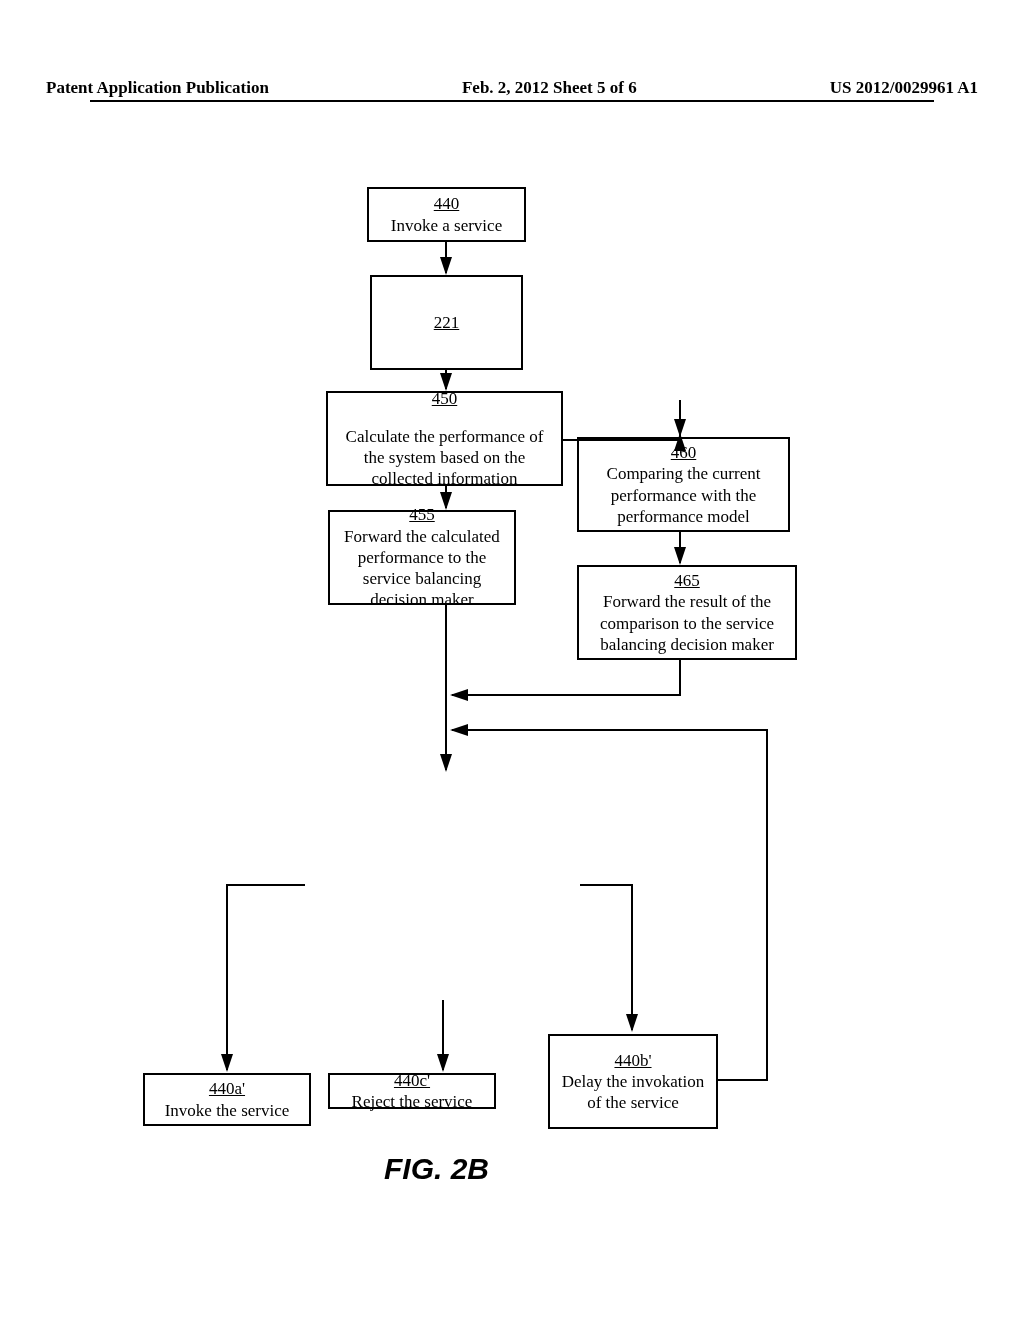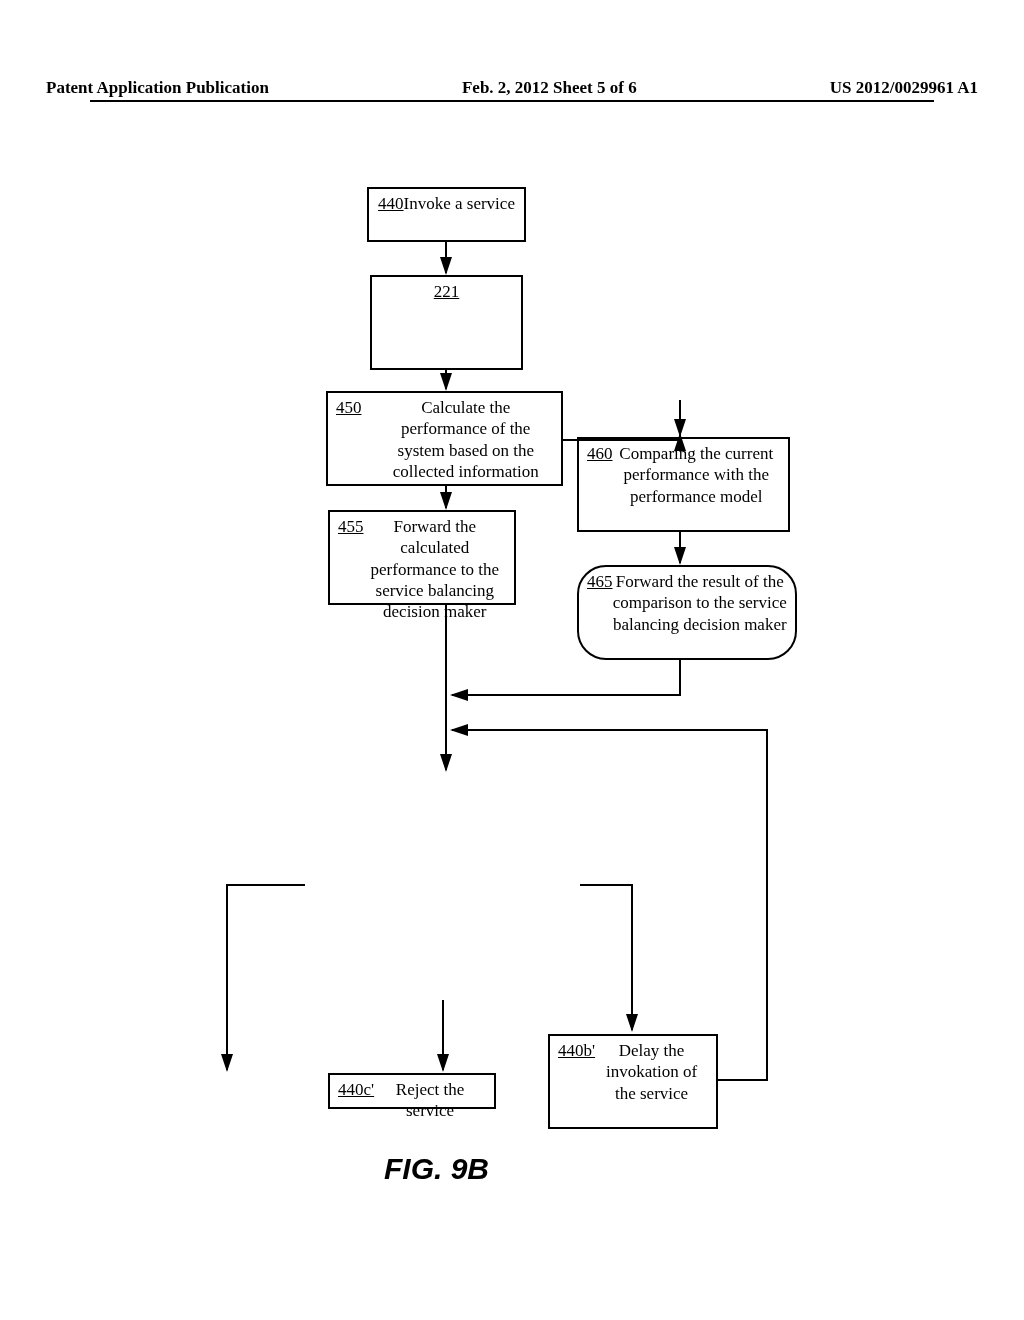--- a/index.html
+++ b/index.html
@@ -36,20 +36,21 @@
       height: 1320px;
     }
     .box {
       position: absolute;
       border: 2px solid black;
       background: white;
       text-align: center;
       font-size: 17px;
       padding: 4px 8px;
       display: flex;
+      flex-direction: column;
       justify-content: center;
       line-height: 1.25;
     }
     .box .ref {
       text-decoration: underline;
       display: block;
     }
     .diamond-wrap {
       position: absolute;
     }
@@ -115,26 +116,30 @@
   <div class="box" style="left:328px; top:510px; width:188px; height:95px;">
     <span class="ref">455</span>
     <span>Forward the calculated performance to the service balancing decision maker</span>
   </div>
 
   <div class="box" style="left:577px; top:437px; width:213px; height:95px;">
     <span class="ref">460</span>
     <span>Comparing the current performance with the performance model</span>
   </div>
 
-  <div class="box" style="left:577px; top:565px; width:220px; height:95px;border-radius:29px;">
+  <div class="box" style="left:577px; top:565px; width:220px; height:95px;">
     <span class="ref">465</span>
     <span>Forward the result of the comparison to the service balancing decision maker</span>
   </div>
 
 
+  <div class="box" style="left:143px; top:1073px; width:168px; height:53px;">
+    <span class="ref">440a'</span>
+    <span>Invoke the service</span>
+  </div>
 
   <div class="box" style="left:328px; top:1073px; width:168px; height:36px;text-align:center;">
     <span class="ref">440c'</span>
     <span>Reject the service</span>
   </div>
 
   <div class="box" style="left:548px; top:1034px; width:170px; height:95px;">
     <span class="ref">440b'</span>
     <span>Delay the invokation of the service</span>
   </div>
@@ -163,14 +168,14 @@
 
     <polyline points="718,1080 767,1080 767,730 452,730" fill="none" stroke="black" stroke-width="2" marker-end="url(#ah)"></polyline>
 
     <polyline points="305,885 227,885 227,1070" fill="none" stroke="black" stroke-width="2" marker-end="url(#ah)"></polyline>
 
     <line x1="443" y1="1000" x2="443" y2="1070" stroke="black" stroke-width="2" marker-end="url(#ah)"></line>
 
     <polyline points="580,885 632,885 632,1030" fill="none" stroke="black" stroke-width="2" marker-end="url(#ah)"></polyline>
   </svg>
 
-  <div class="fig-caption" style="left:384px; top:1152px;">FIG. 9B</div>
+  <div class="fig-caption" style="left:384px; top:1152px;">FIG. 2B</div>
 </div>
 
 </body></html>

